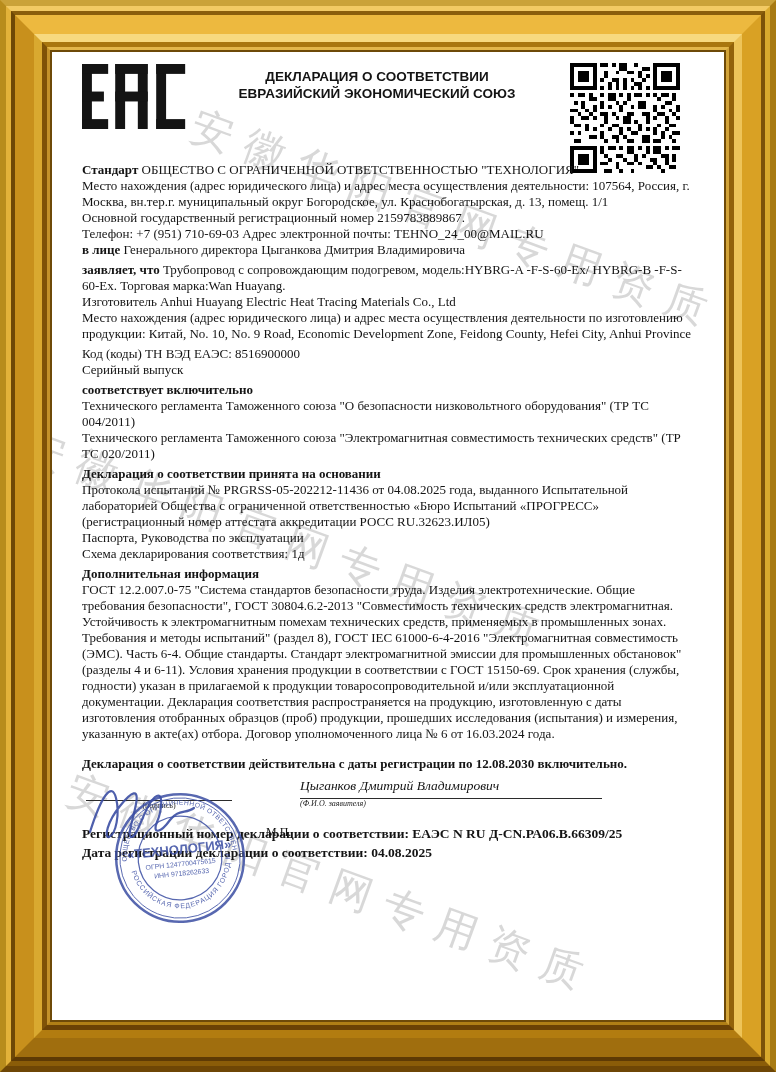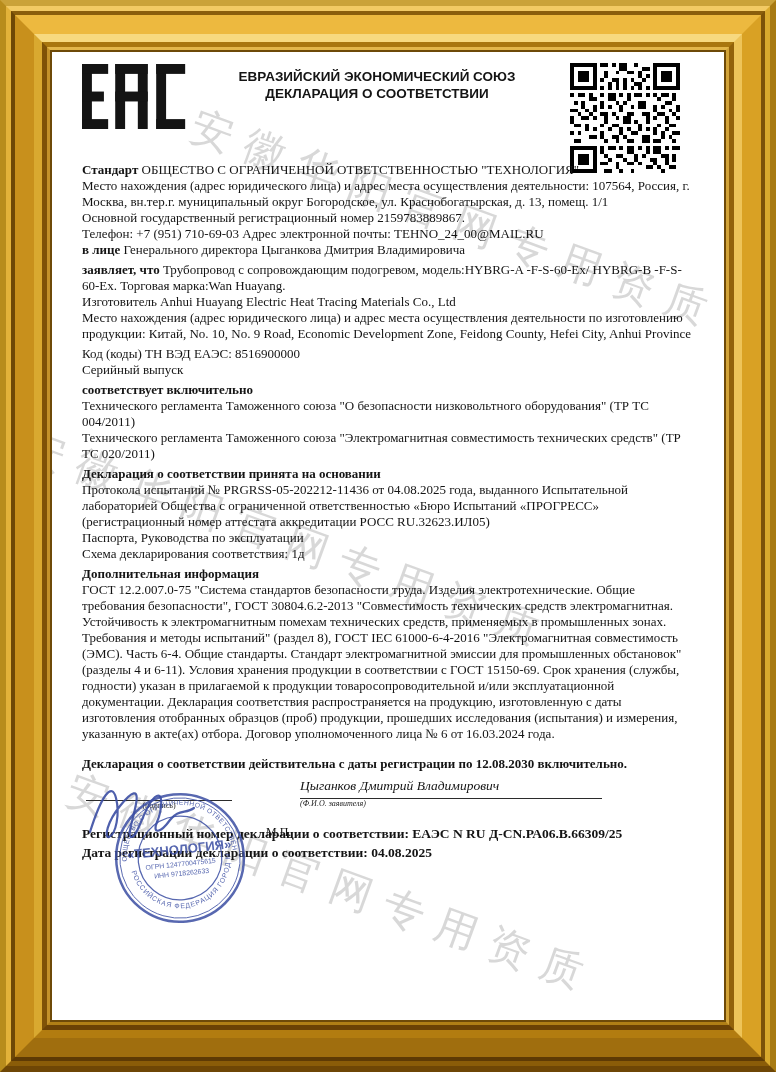--- a/index.html
+++ b/index.html
@@ -107,22 +107,22 @@
           <rect x="47" y="0" width="14" height="92"></rect>
             <rect x="79" y="0" width="14" height="92"></rect>
           <rect x="47" y="0" width="46" height="14"></rect>
             <rect x="47" y="39" width="46" height="14"></rect>
           <rect x="105" y="0" width="14" height="92"></rect>
             <rect x="105" y="0" width="41" height="14"></rect>
           <rect x="105" y="78" width="41" height="14"></rect>
         </g>
       </svg>
       <div class="titlebox">
+        <div>ДЕКЛАРАЦИЯ О СООТВЕТСТВИИ</div>
         <div>ЕВРАЗИЙСКИЙ ЭКОНОМИЧЕСКИЙ СОЮЗ</div>
-        <div>ДЕКЛАРАЦИЯ О СООТВЕТСТВИИ</div>
       </div>
     </div>
 
     <div class="para">
       <div class="ln"><b>Стандарт</b><span> ОБЩЕСТВО С ОГРАНИЧЕННОЙ ОТВЕТСТВЕННОСТЬЮ "ТЕХНОЛОГИЯ"</span></div>
       <div class="ln">Место нахождения (адрес юридического лица) и адрес места осуществления деятельности: 107564, Россия, г. Москва, вн.тер.г. муниципальный округ Богородское, ул. Краснобогатырская, д. 13, помещ. 1/1</div>
       <div class="ln">Основной государственный регистрационный номер 2159783889867.</div>
       <div class="ln">Телефон: +7 (951) 710-69-03 Адрес электронной почты: TEHNO_24_00@MAIL.RU</div>
       <div class="ln"><b>в лице</b><span> Генерального директора Цыганкова Дмитрия Владимировича</span></div>
     </div>

